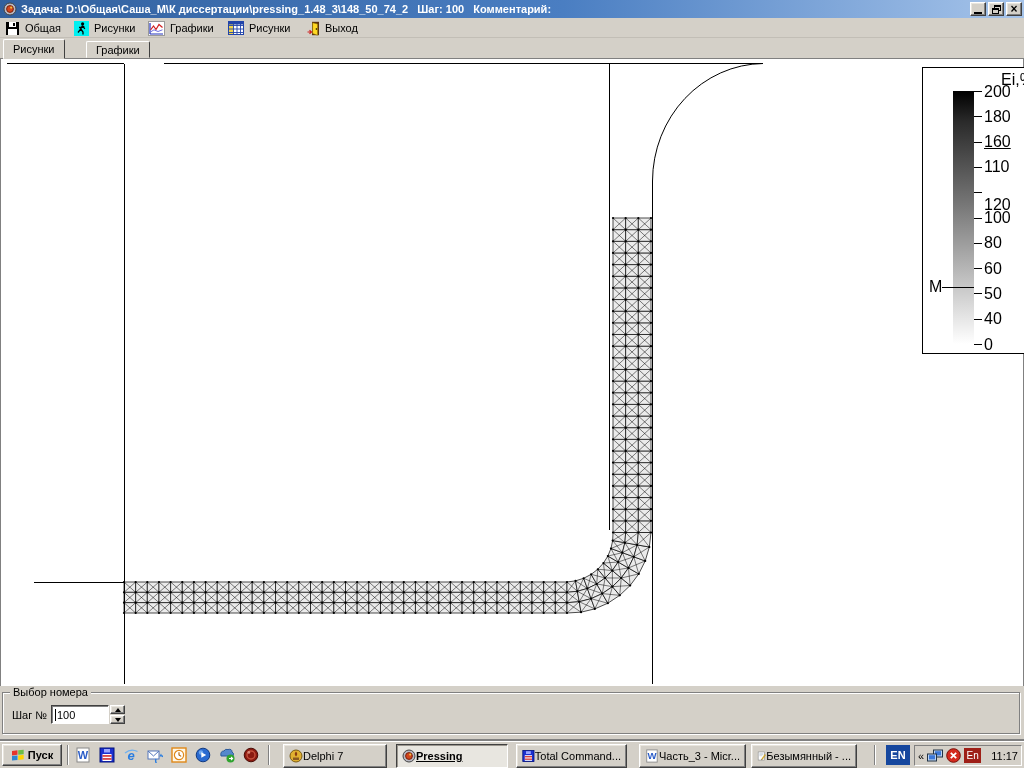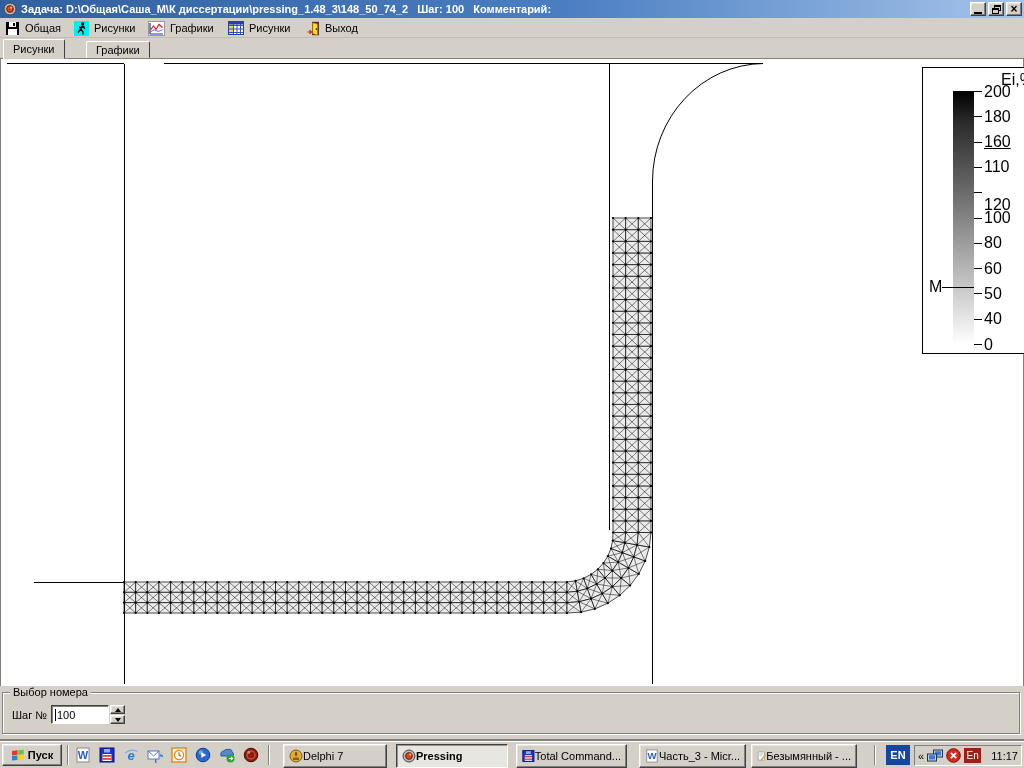--- a/index.html
+++ b/index.html
@@ -3,21 +3,21 @@
 <meta charset="utf-8">
 <style>
   * { margin:0; padding:0; box-sizing:border-box; font-family:"Liberation Sans", sans-serif; }
   html,body { width:1024px; height:768px; }
   body { position:relative; background:#d4d0c8; overflow:hidden; font-size:11px; color:#000; }
 
   
   .raised { background:#d4d0c8; border:1px solid; border-color:#ffffff #404040 #404040 #ffffff;
             box-shadow:inset -1px -1px 0 #808080, inset 1px 1px 0 #e9e5dd; }
   .pressed { background:#e8e6e0; border:1px solid; border-color:#404040 #ffffff #ffffff #404040;
-             box-shadow:inset 1px 1px 0 #9a968e; }
+             box-shadow:inset 1px 1px 0 #9a968e;text-decoration:underline; }
   .sunken { background:#ffffff; border:1px solid; border-color:#404040 #ffffff #ffffff #404040;
             box-shadow:inset 1px 1px 0 #808080; }
 
   
   .titlebar { position:absolute; left:0; top:0; width:1024px; height:18px;
               background:linear-gradient(to right,#31609e,#4a7ec2 55%,#a6c4ea);
               display:flex; align-items:center; padding:0 2px; }
   .titlebar .app-icon { width:14px; height:14px; margin-left:1px; flex:none; }
   .title-text { color:#fff; font-weight:bold; white-space:pre; margin-left:4px; flex:1; overflow:hidden; }
   .win-btn { width:16px; height:14px; margin-left:2px; display:flex; align-items:center; justify-content:center; cursor:default; }

